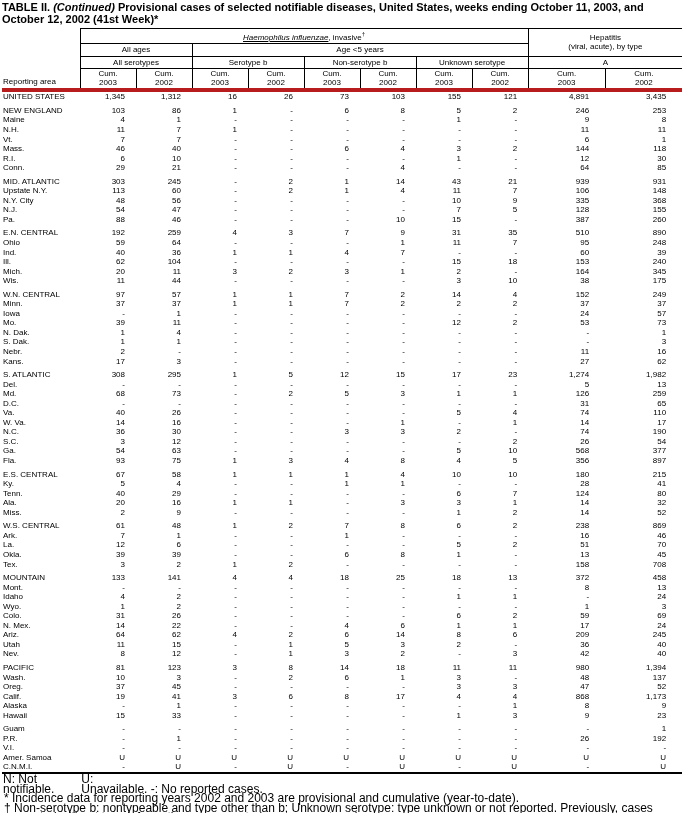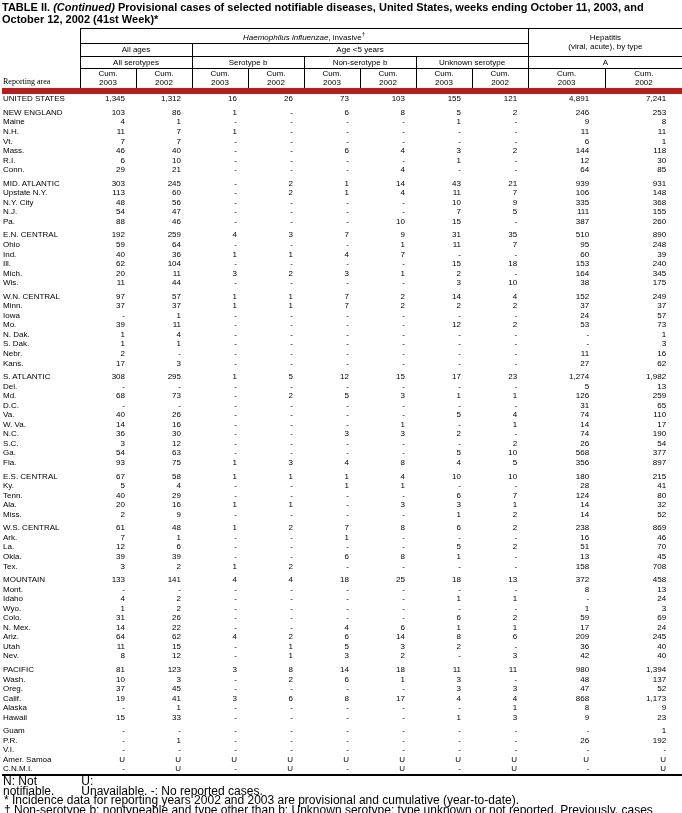--- a/index.html
+++ b/index.html
@@ -4,26 +4,26 @@
 <style>
   html,body{margin:0;padding:0;background:#fff;}
   body{width:682px;height:813px;overflow:hidden;color:#000;
        font-family:"Liberation Sans","DejaVu Sans",sans-serif;
        -webkit-font-smoothing:antialiased;}
   .page{padding:2px 1px 0 2px;}
   .title{font-size:11px;font-weight:bold;line-height:11.5px;width:672px;margin-bottom:3px;}
   .title .it{font-style:italic;}
   table{border-collapse:collapse;table-layout:fixed;width:679px;border-bottom:2px solid #000;}
   th{font-weight:normal;font-size:8px;line-height:9.5px;text-align:center;vertical-align:middle;padding:1px 0;}
-  th.rahead{text-align:left;vertical-align:bottom;padding-left:1px;padding-bottom:2px;font-family:Liberation Serif, serif;}
+  th.rahead{text-align:left;vertical-align:bottom;padding-left:1px;padding-bottom:2px;}
   .bt{border-top:1px solid #000;}
   .bb{border-bottom:1px solid #000;}
   .bl{border-left:1px solid #000;}
-  .bb2{border-bottom:6px solid #b91c1c;}
-  .itx{font-style:italic;}
+  .bb2{border-bottom:4px solid #b91c1c;}
+  .itx{font-style:italic;text-decoration:underline;}
   sup{font-size:6px;}
   td{font-size:8px;line-height:9.55px;padding:0;white-space:nowrap;overflow:hidden;}
   td.area{text-align:left;padding-left:1px;}
   td.val{text-align:right;padding-right:11px;}
   td.val.hep{padding-right:16px;}
   tr.gap td{line-height:4px;height:4px;font-size:1px;}
   .cum div{line-height:8.6px;}
   .footnotes{font-size:12px;line-height:9.6px;padding:1px 0 0 1px;}
   .legend span{display:inline-block;}
   .legend .l1{width:75px;}
@@ -119,21 +119,21 @@
           <td class="area">UNITED STATES</td>
           <td class="val">1,345</td>
           <td class="val">1,312</td>
           <td class="val">16</td>
           <td class="val">26</td>
           <td class="val">73</td>
           <td class="val">103</td>
           <td class="val">155</td>
           <td class="val">121</td>
           <td class="val hep">4,891</td>
-          <td class="val hep">7,241</td>
+          <td class="val hep">3,435</td>
         </tr>
         <tr class="gap">
           <td colspan="11"></td>
         </tr>
         <tr>
           <td class="area">NEW ENGLAND</td>
           <td class="val">103</td>
           <td class="val">86</td>
           <td class="val">1</td>
           <td class="val">-</td>
@@ -267,21 +267,21 @@
         <tr>
           <td class="area">N.J.</td>
           <td class="val">54</td>
           <td class="val">47</td>
           <td class="val">-</td>
           <td class="val">-</td>
           <td class="val">-</td>
           <td class="val">-</td>
           <td class="val">7</td>
           <td class="val">5</td>
-          <td class="val hep">111</td>
+          <td class="val hep">128</td>
           <td class="val hep">155</td>
         </tr>
         <tr>
           <td class="area">Pa.</td>
           <td class="val">88</td>
           <td class="val">46</td>
           <td class="val">-</td>
           <td class="val">-</td>
           <td class="val">-</td>
           <td class="val">10</td>

